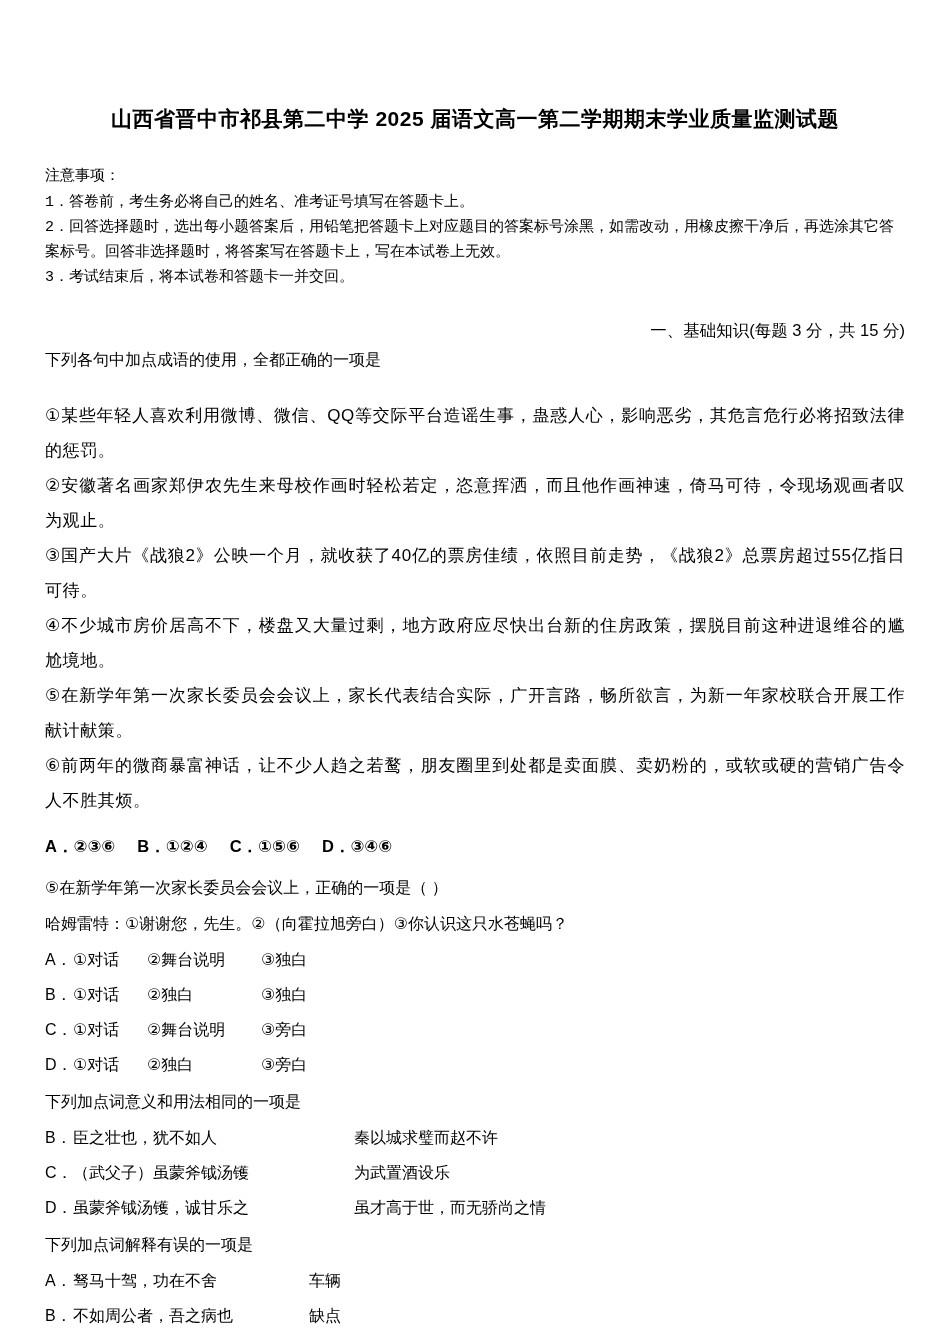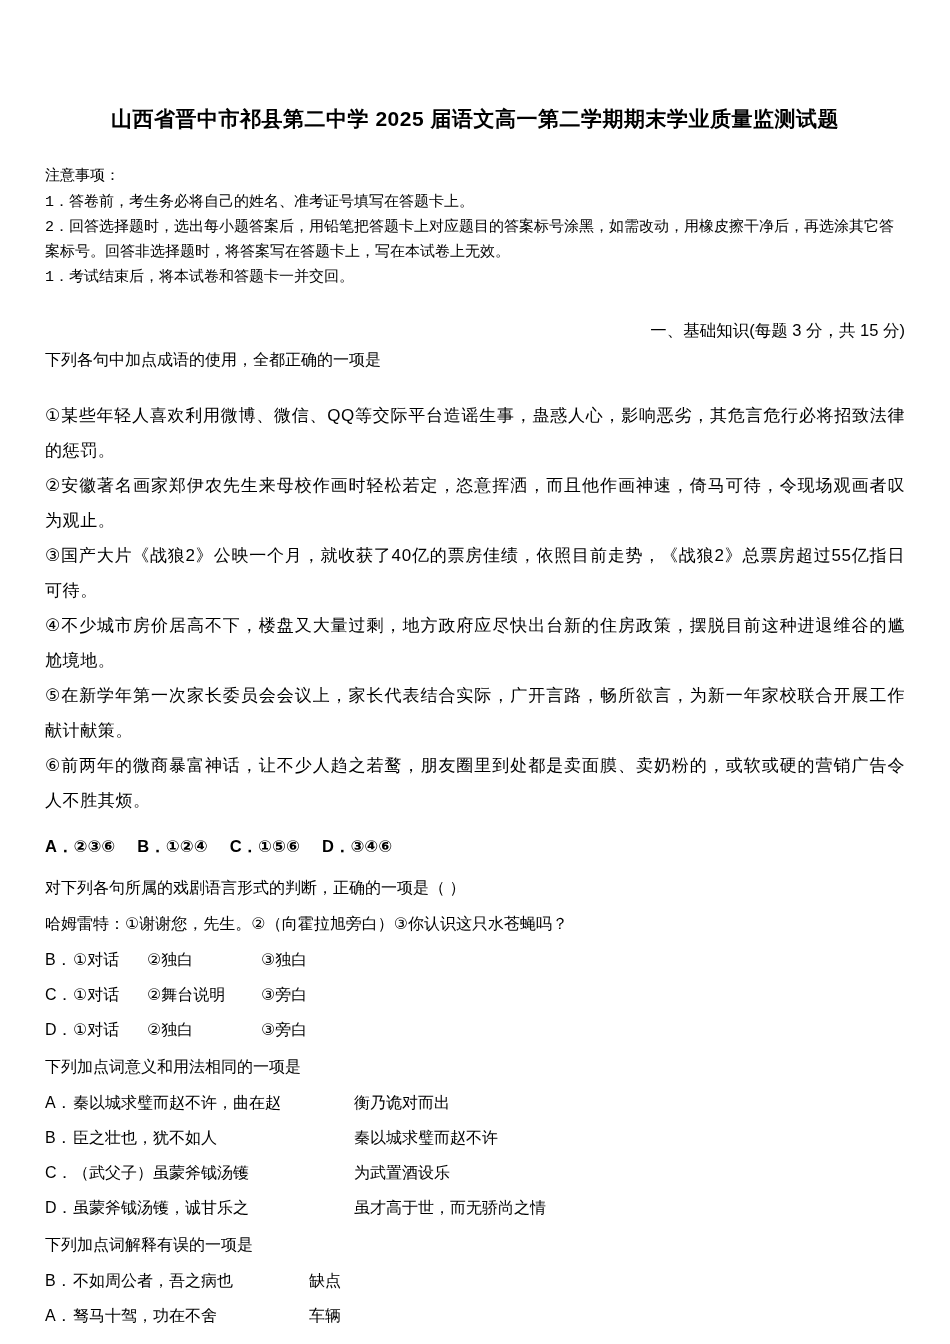--- a/index.html
+++ b/index.html
@@ -97,74 +97,74 @@
 <body>
 
 <div class="page">
 
   <h1 class="doc-title">山西省晋中市祁县第二中学 2025 届语文高一第二学期期末学业质量监测试题</h1>
 
   <div class="notice">
     <p class="notice-heading">注意事项：</p>
     <p>1．答卷前，考生务必将自己的姓名、准考证号填写在答题卡上。</p>
     <p>2．回答选择题时，选出每小题答案后，用铅笔把答题卡上对应题目的答案标号涂黑，如需改动，用橡皮擦干净后，再选涂其它答案标号。回答非选择题时，将答案写在答题卡上，写在本试卷上无效。</p>
-    <p>1．考试结束后，将本试卷和答题卡一并交回。</p>
+    <p>3．考试结束后，将本试卷和答题卡一并交回。</p>
   </div>
 
   <p class="section-heading">一、基础知识(每题 3 分，共 15 分)</p>
 
   <div>
     <p class="stem">下列各句中加点成语的使用，全都正确的一项是</p>
     <div class="idiom-items">
       <p>①某些年轻人喜欢利用微博、微信、QQ等交际平台造谣生事，蛊惑人心，影响恶劣，其危言危行必将招致法律的惩罚。</p>
       <p>②安徽著名画家郑伊农先生来母校作画时轻松若定，恣意挥洒，而且他作画神速，倚马可待，令现场观画者叹为观止。</p>
       <p>③国产大片《战狼2》公映一个月，就收获了40亿的票房佳绩，依照目前走势，《战狼2》总票房超过55亿指日可待。</p>
       <p>④不少城市房价居高不下，楼盘又大量过剩，地方政府应尽快出台新的住房政策，摆脱目前这种进退维谷的尴尬境地。</p>
       <p>⑤在新学年第一次家长委员会会议上，家长代表结合实际，广开言路，畅所欲言，为新一年家校联合开展工作献计献策。</p>
       <p>⑥前两年的微商暴富神话，让不少人趋之若鹜，朋友圈里到处都是卖面膜、卖奶粉的，或软或硬的营销广告令人不胜其烦。</p>
     </div>
     <p class="choices-line">
       <span>A．②③⑥</span><span>B．①②④</span><span>C．①⑤⑥</span><span>D．③④⑥</span>
     </p>
   </div>
 
   <div>
-    <p class="q2-stem">对下列各句所属的戏剧语言形式的判断，正确的一项是（        ）</p>
+    <p class="q2-stem">⑤在新学年第一次家长委员会会议上，正确的一项是（        ）</p>
     <p class="q2-context">哈姆雷特：①谢谢您，先生。②（向霍拉旭旁白）③你认识这只水苍蝇吗？</p>
+    <p class="opt-row">
+      <span class="opt-label">A．</span><span class="q2-col1">①对话</span><span class="q2-col2">②舞台说明</span><span>③独白</span>
+    </p>
     <p class="opt-row">
       <span class="opt-label">B．</span><span class="q2-col1">①对话</span><span class="q2-col2">②独白</span><span>③独白</span>
     </p>
     <p class="opt-row">
       <span class="opt-label">C．</span><span class="q2-col1">①对话</span><span class="q2-col2">②舞台说明</span><span>③旁白</span>
     </p>
     <p class="opt-row">
       <span class="opt-label">D．</span><span class="q2-col1">①对话</span><span class="q2-col2">②独白</span><span>③旁白</span>
     </p>
   </div>
 
   <div>
     <p class="stem-tight">下列加点词意义和用法相同的一项是</p>
     <p class="opt-row">
-      <span class="opt-label">A．</span><span class="q3-left">秦以城求璧而赵不许，曲在赵</span><span>衡乃诡对而出</span>
-    </p>
-    <p class="opt-row">
       <span class="opt-label">B．</span><span class="q3-left">臣之壮也，犹不如人</span><span>秦以城求璧而赵不许</span>
     </p>
     <p class="opt-row">
       <span class="opt-label">C．</span><span class="q3-left">（武父子）虽蒙斧钺汤镬</span><span>为武置酒设乐</span>
     </p>
     <p class="opt-row">
       <span class="opt-label">D．</span><span class="q3-left">虽蒙斧钺汤镬，诚甘乐之</span><span>虽才高于世，而无骄尚之情</span>
     </p>
   </div>
 
   <div>
     <p class="stem-tight">下列加点词解释有误的一项是</p>
     <p class="opt-row">
-      <span class="opt-label">B．</span><span class="q4-left">不如周公者，吾之病也</span><span>缺点</span>
+      <span class="opt-label">A．</span><span class="q4-left">驽马十驾，功在不舍</span><span>车辆</span>
     </p>
     <p class="opt-row">
-      <span class="opt-label">A．</span><span class="q4-left">驽马十驾，功在不舍</span><span>车辆</span>
+      <span class="opt-label">B．</span><span class="q4-left">不如周公者，吾之病也</span><span>缺点</span>
     </p>
 
   </div>
 
 </div>
 
 </body></html>

